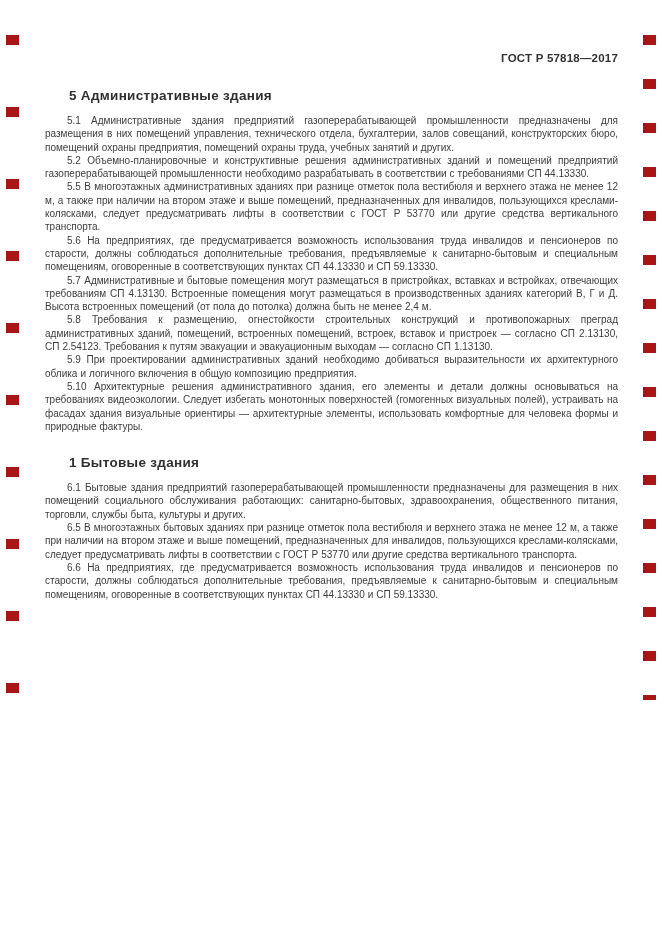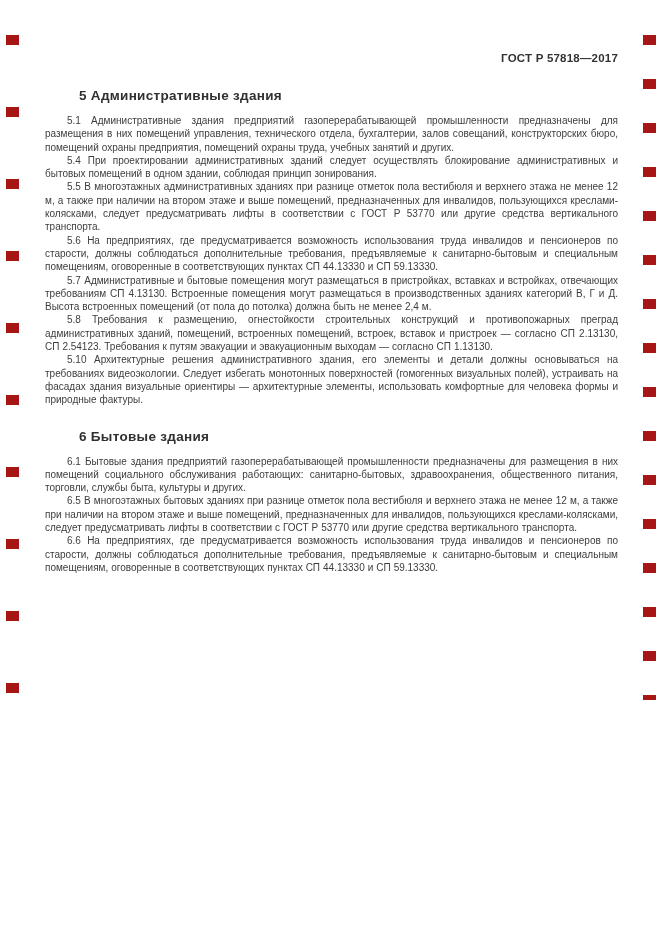--- a/index.html
+++ b/index.html
@@ -27,21 +27,21 @@
     font-size: 11.5px;
     letter-spacing: 0.2px;
     color: #333333;
     margin: 0 0 2px 0;
   }
   .section-heading {
     font-size: 13.5px;
     font-weight: bold;
     color: #303030;
     letter-spacing: 0.3px;
-    margin: 0 0 11px 34px;
+    margin: 0 0 11px 24px;
   }
   .heading-5 { margin-top: 24px; }
   .heading-6 { margin-top: 22px; }
   .para {
     margin: 0;
     font-size: 10px;
     line-height: 13.3px;
     text-align: justify;
     text-indent: 22px;
     color: #3d3d3d;
@@ -102,28 +102,29 @@
       <div class="edge-mark right" style="top: 827px; background: rgb(168, 21, 21);"></div>
     </div>
 
   <div class="content">
 
     <div class="doc-header">ГОСТ Р 57818—2017</div>
 
     <div class="section-heading heading-5">5  Административные здания</div>
 
     <p class="para">5.1 Административные здания предприятий газоперерабатывающей промышленности предназначены для размещения в них помещений управления, технического отдела, бухгалтерии, залов совещаний, конструкторских бюро, помещений охраны предприятия, помещений охраны труда, учебных занятий и других.</p>
-    <p class="para">5.4 При проектировании административных зданий следует осуществлять блокирование административных и бытовых помещений в одном здании, соблюдая принцип зонирования.</p>
+    <p class="para">5.2 Объемно-планировочные и конструктивные решения административных зданий и помещений предприятий газоперерабатывающей промышленности необходимо разрабатывать в соответствии с требованиями СП 44.13330.</p>
     <p class="para">5.5 В многоэтажных административных зданиях при разнице отметок пола вестибюля и верхнего этажа не менее 12 м, а также при наличии на втором этаже и выше помещений, предназначенных для инвалидов, пользующихся креслами-колясками, следует предусматривать лифты в соответствии с ГОСТ Р 53770 или другие средства вертикального транспорта.</p>
     <p class="para">5.6 На предприятиях, где предусматривается возможность использования труда инвалидов и пенсионеров по старости, должны соблюдаться дополнительные требования, предъявляемые к санитарно-бытовым и специальным помещениям, оговоренные в соответствующих пунктах СП 44.13330 и СП 59.13330.</p>
     <p class="para">5.7 Административные и бытовые помещения могут размещаться в пристройках, вставках и встройках, отвечающих требованиям СП 4.13130. Встроенные помещения могут размещаться в производственных зданиях категорий В, Г и Д. Высота встроенных помещений (от пола до потолка) должна быть не менее 2,4 м.</p>
     <p class="para">5.8 Требования к размещению, огнестойкости строительных конструкций и противопожарных преград административных зданий, помещений, встроенных помещений, встроек, вставок и пристроек — согласно СП 2.13130, СП 2.54123. Требования к путям эвакуации и эвакуационным выходам — согласно СП 1.13130.</p>
+    <p class="para">5.9 При проектировании административных зданий необходимо добиваться выразительности их архитектурного облика и логичного включения в общую композицию предприятия.</p>
     <p class="para">5.10 Архитектурные решения административного здания, его элементы и детали должны основываться на требованиях видеоэкологии. Следует избегать монотонных поверхностей (гомогенных визуальных полей), устраивать на фасадах здания визуальные ориентиры — архитектурные элементы, использовать комфортные для человека формы и природные фактуры.</p>
 
-    <div class="section-heading heading-6">6  Бытовые здания</div>
+    <div class="section-heading heading-6">1  Бытовые здания</div>
 
     <p class="para">6.1 Бытовые здания предприятий газоперерабатывающей промышленности предназначены для размещения в них помещений социального обслуживания работающих: санитарно-бытовых, здравоохранения, общественного питания, торговли, службы быта, культуры и других.</p>
     <p class="para">6.5 В многоэтажных бытовых зданиях при разнице отметок пола вестибюля и верхнего этажа не менее 12 м, а также при наличии на втором этаже и выше помещений, предназначенных для инвалидов, пользующихся креслами-колясками, следует предусматривать лифты в соответствии с ГОСТ Р 53770 или другие средства вертикального транспорта.</p>
     <p class="para">6.6 На предприятиях, где предусматривается возможность использования труда инвалидов и пенсионеров по старости, должны соблюдаться дополнительные требования, предъявляемые к санитарно-бытовым и специальным помещениям, оговоренные в соответствующих пунктах СП 44.13330 и СП 59.13330.</p>
 
   </div>
 
   <div class="page-number">5</div>
 
 </div>

